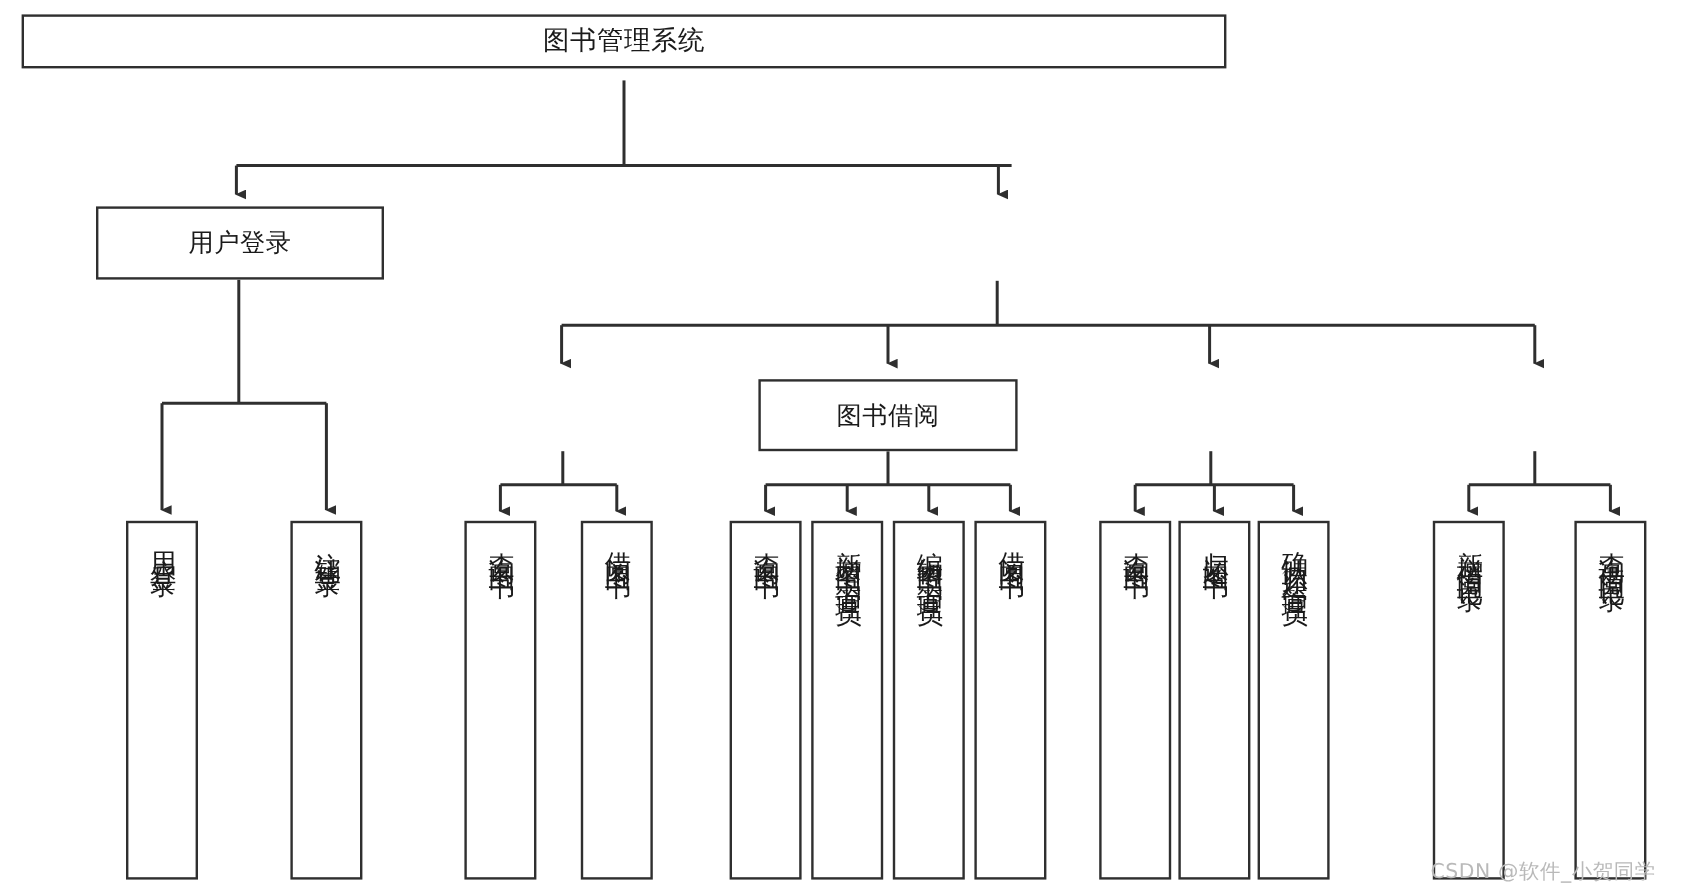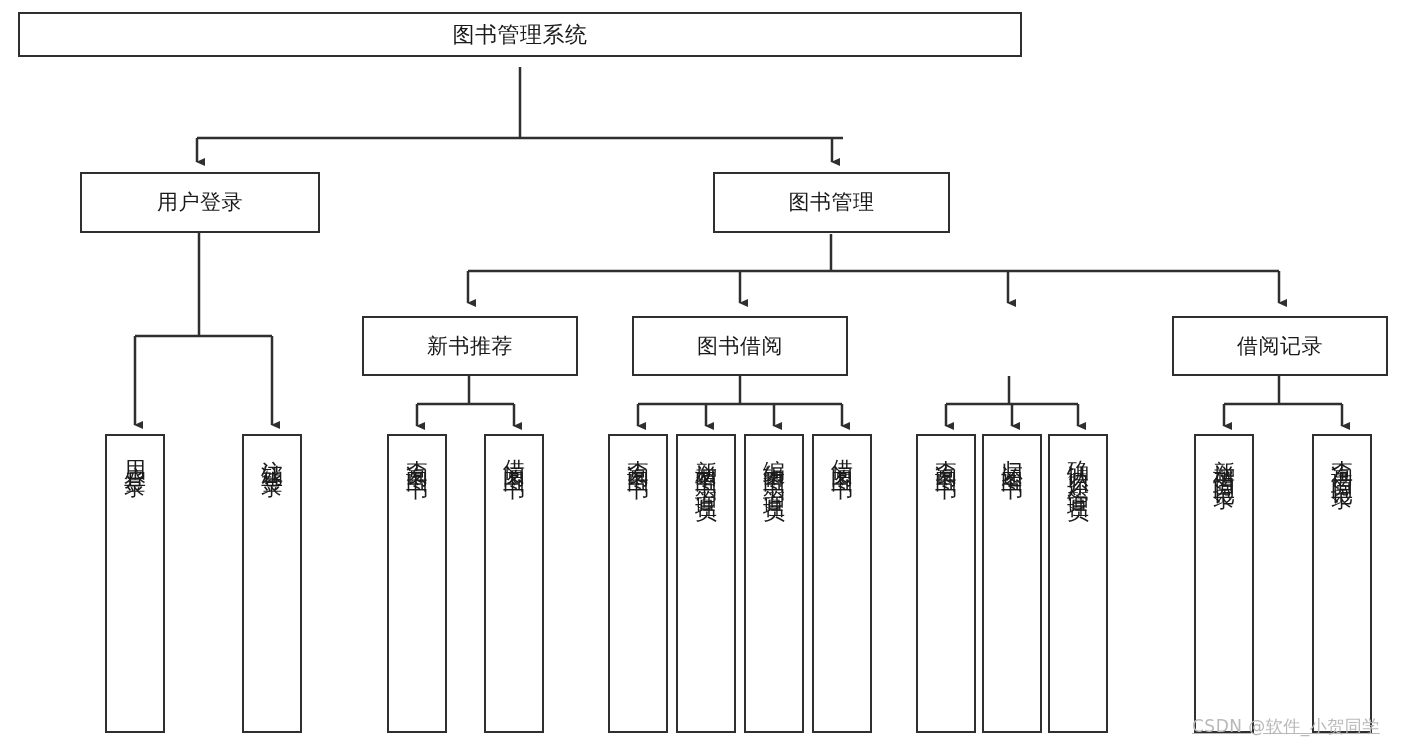--- a/index.html
+++ b/index.html
@@ -45,21 +45,20 @@
     line-height:1.0;
     letter-spacing:6px;
     white-space:nowrap;
   }
   .watermark{
     position:absolute;
     font-size:17px;
     color:#b9b9b9;
     white-space:nowrap;
     letter-spacing:0.5px;
-    text-decoration:underline;
   }
 </style>
 </head>
 <body>
 
 <div id="canvas">
 
   <svg class="links" viewBox="0 0 1405 747">
     <defs>
       <marker id="arrow" markerWidth="10" markerHeight="10" refX="4" refY="8" orient="auto" markerUnits="userSpaceOnUse">
@@ -110,32 +109,23 @@
     </g>
   </svg>
 
   <div class="node h root" style="left:18px;top:12px;width:1004px;height:45px;">
     <span class="lbl">图书管理系统</span>
   </div>
 
   <div class="node h" style="left:80px;top:172px;width:240px;height:61px;">
     <span class="lbl">用户登录</span>
   </div>
-  <div class="node h" style="left:713px;top:172px;width:237px;height:61px;">
-    <span class="lbl">图书管理</span>
-  </div>
 
-  <div class="node h" style="left:362px;top:316px;width:216px;height:60px;">
-    <span class="lbl">新书推荐</span>
-  </div>
   <div class="node h" style="left:632px;top:316px;width:216px;height:60px;justify-content:center;">
     <span class="lbl">图书借阅</span>
-  </div>
-  <div class="node h" style="left:1172px;top:316px;width:216px;height:60px;">
-    <span class="lbl">借阅记录</span>
   </div>
 
   <div class="node v" style="left:105px;top:434px;width:60px;height:299px;">
     <span class="lbl">用户登录</span>
   </div>
   <div class="node v" style="left:242px;top:434px;width:60px;height:299px;">
     <span class="lbl">注销登录</span>
   </div>
 
   <div class="node v" style="left:387px;top:434px;width:60px;height:299px;">

